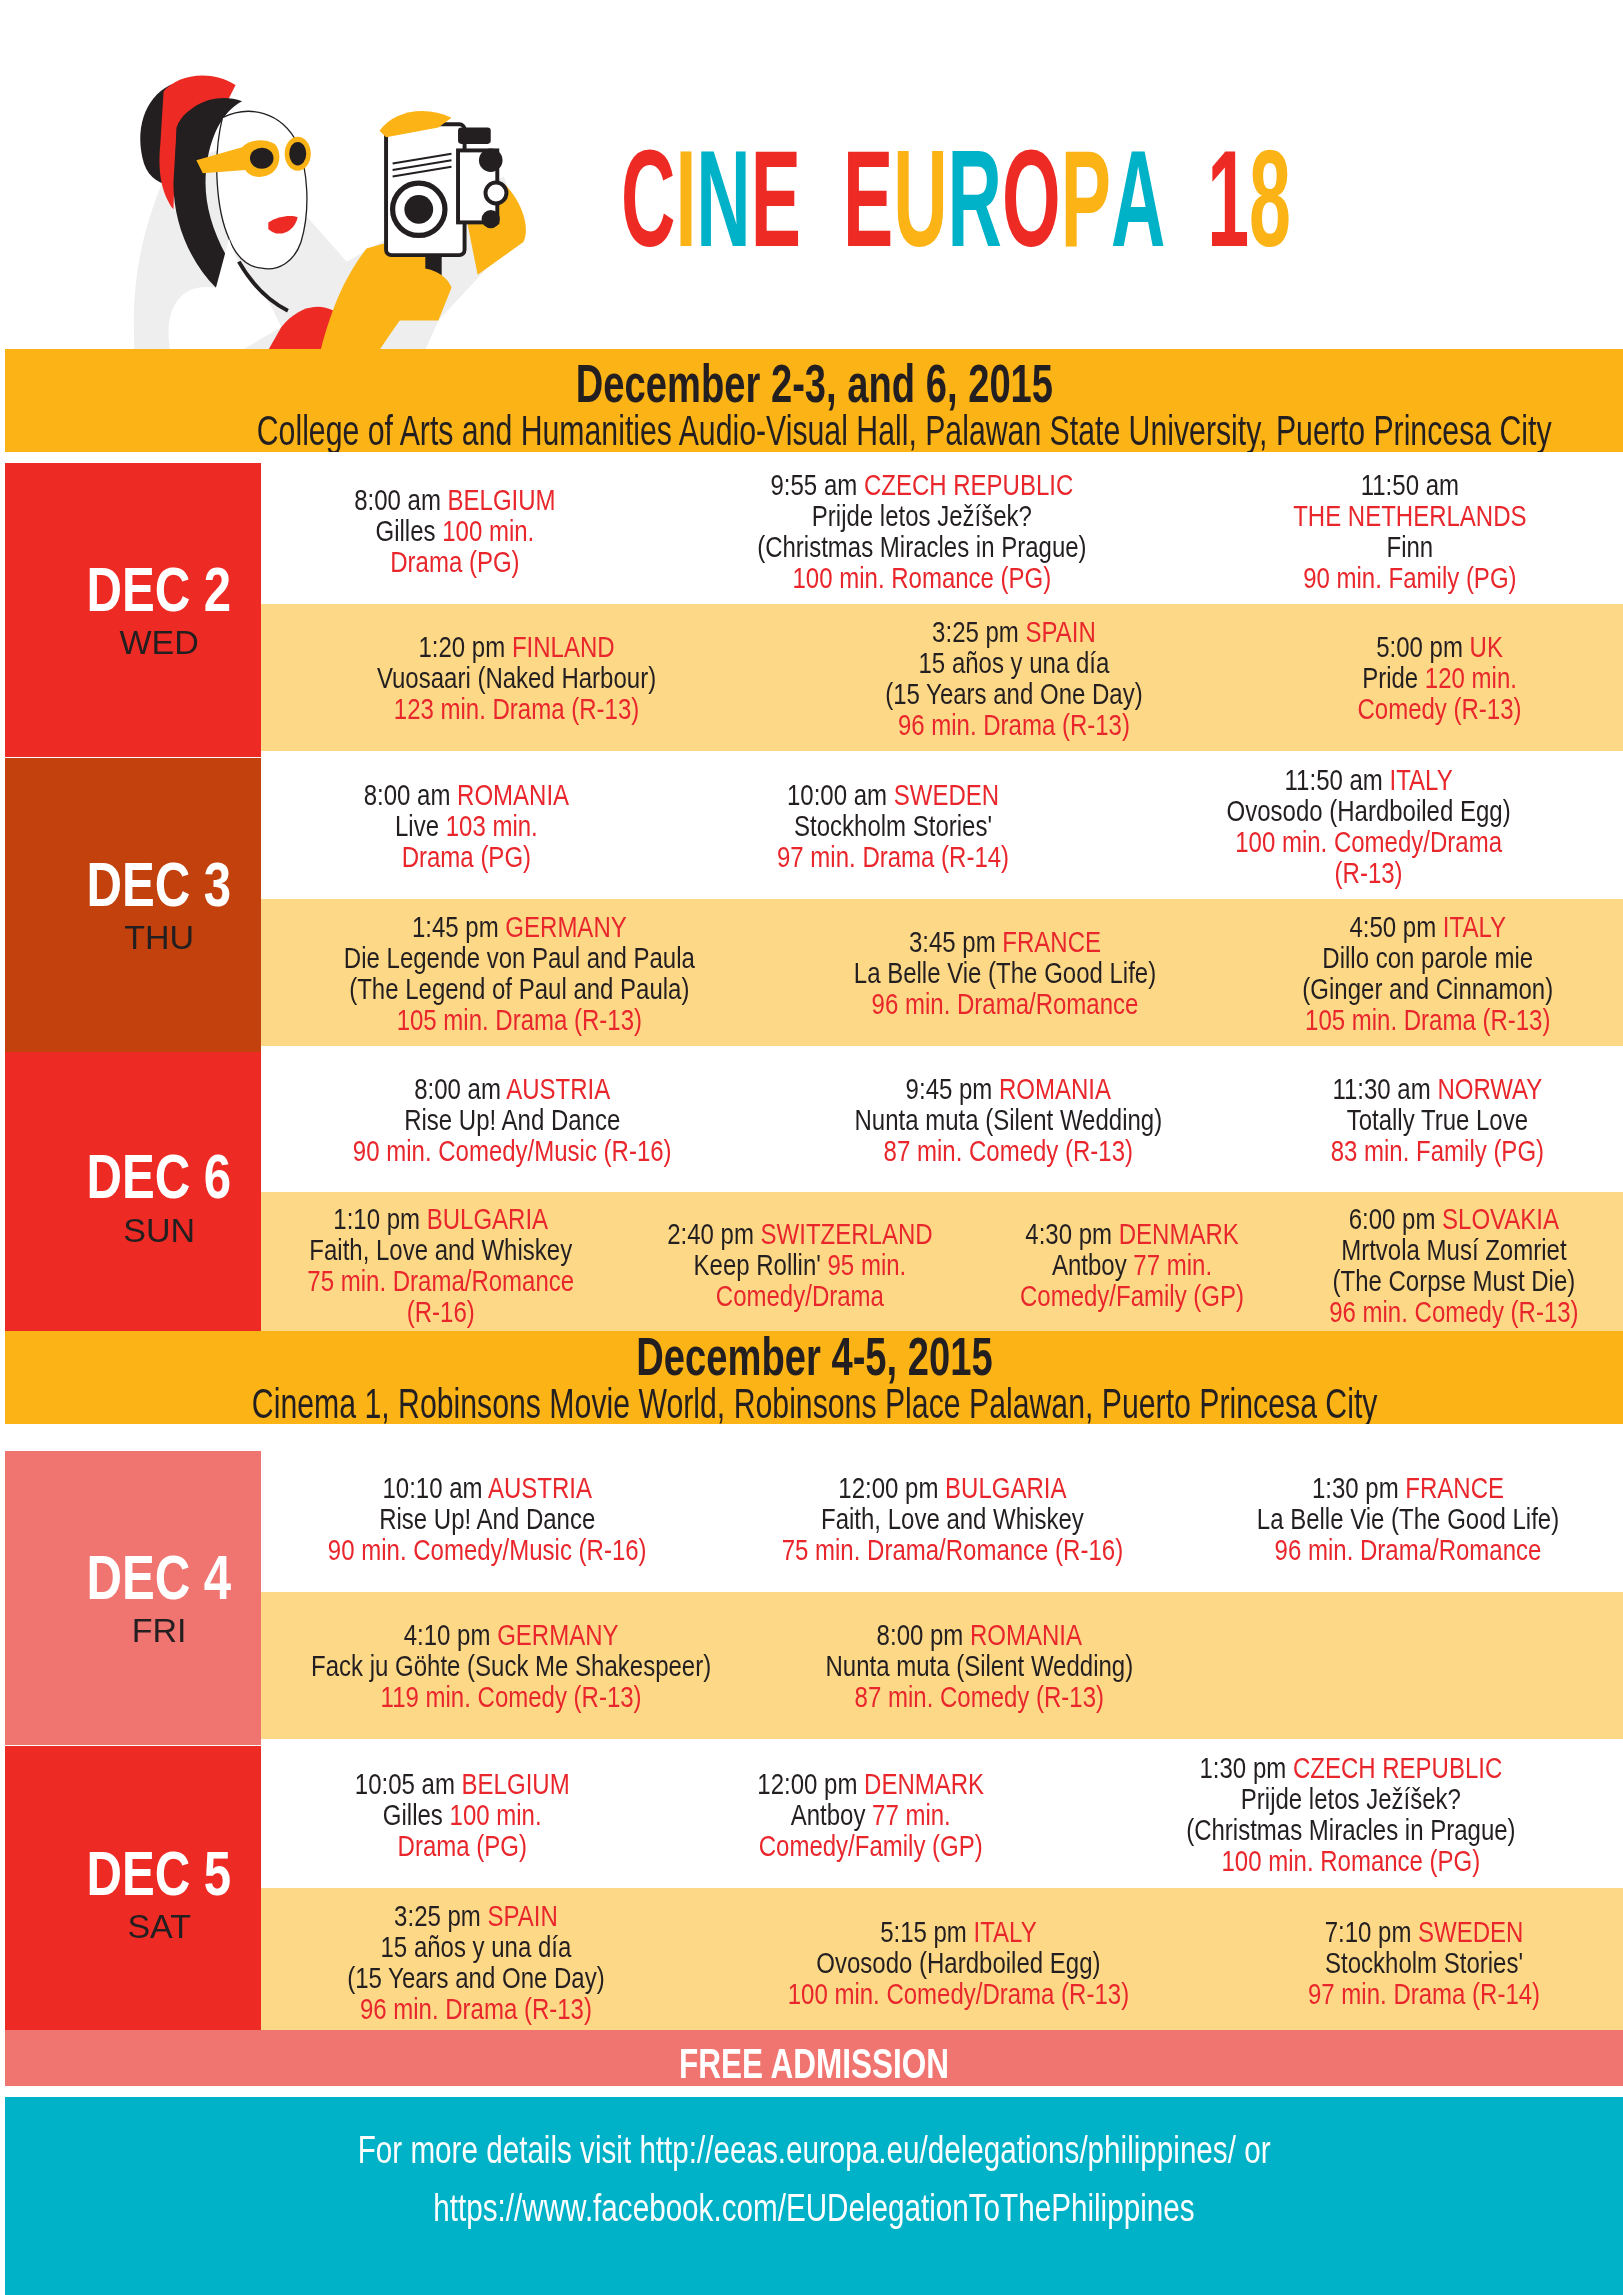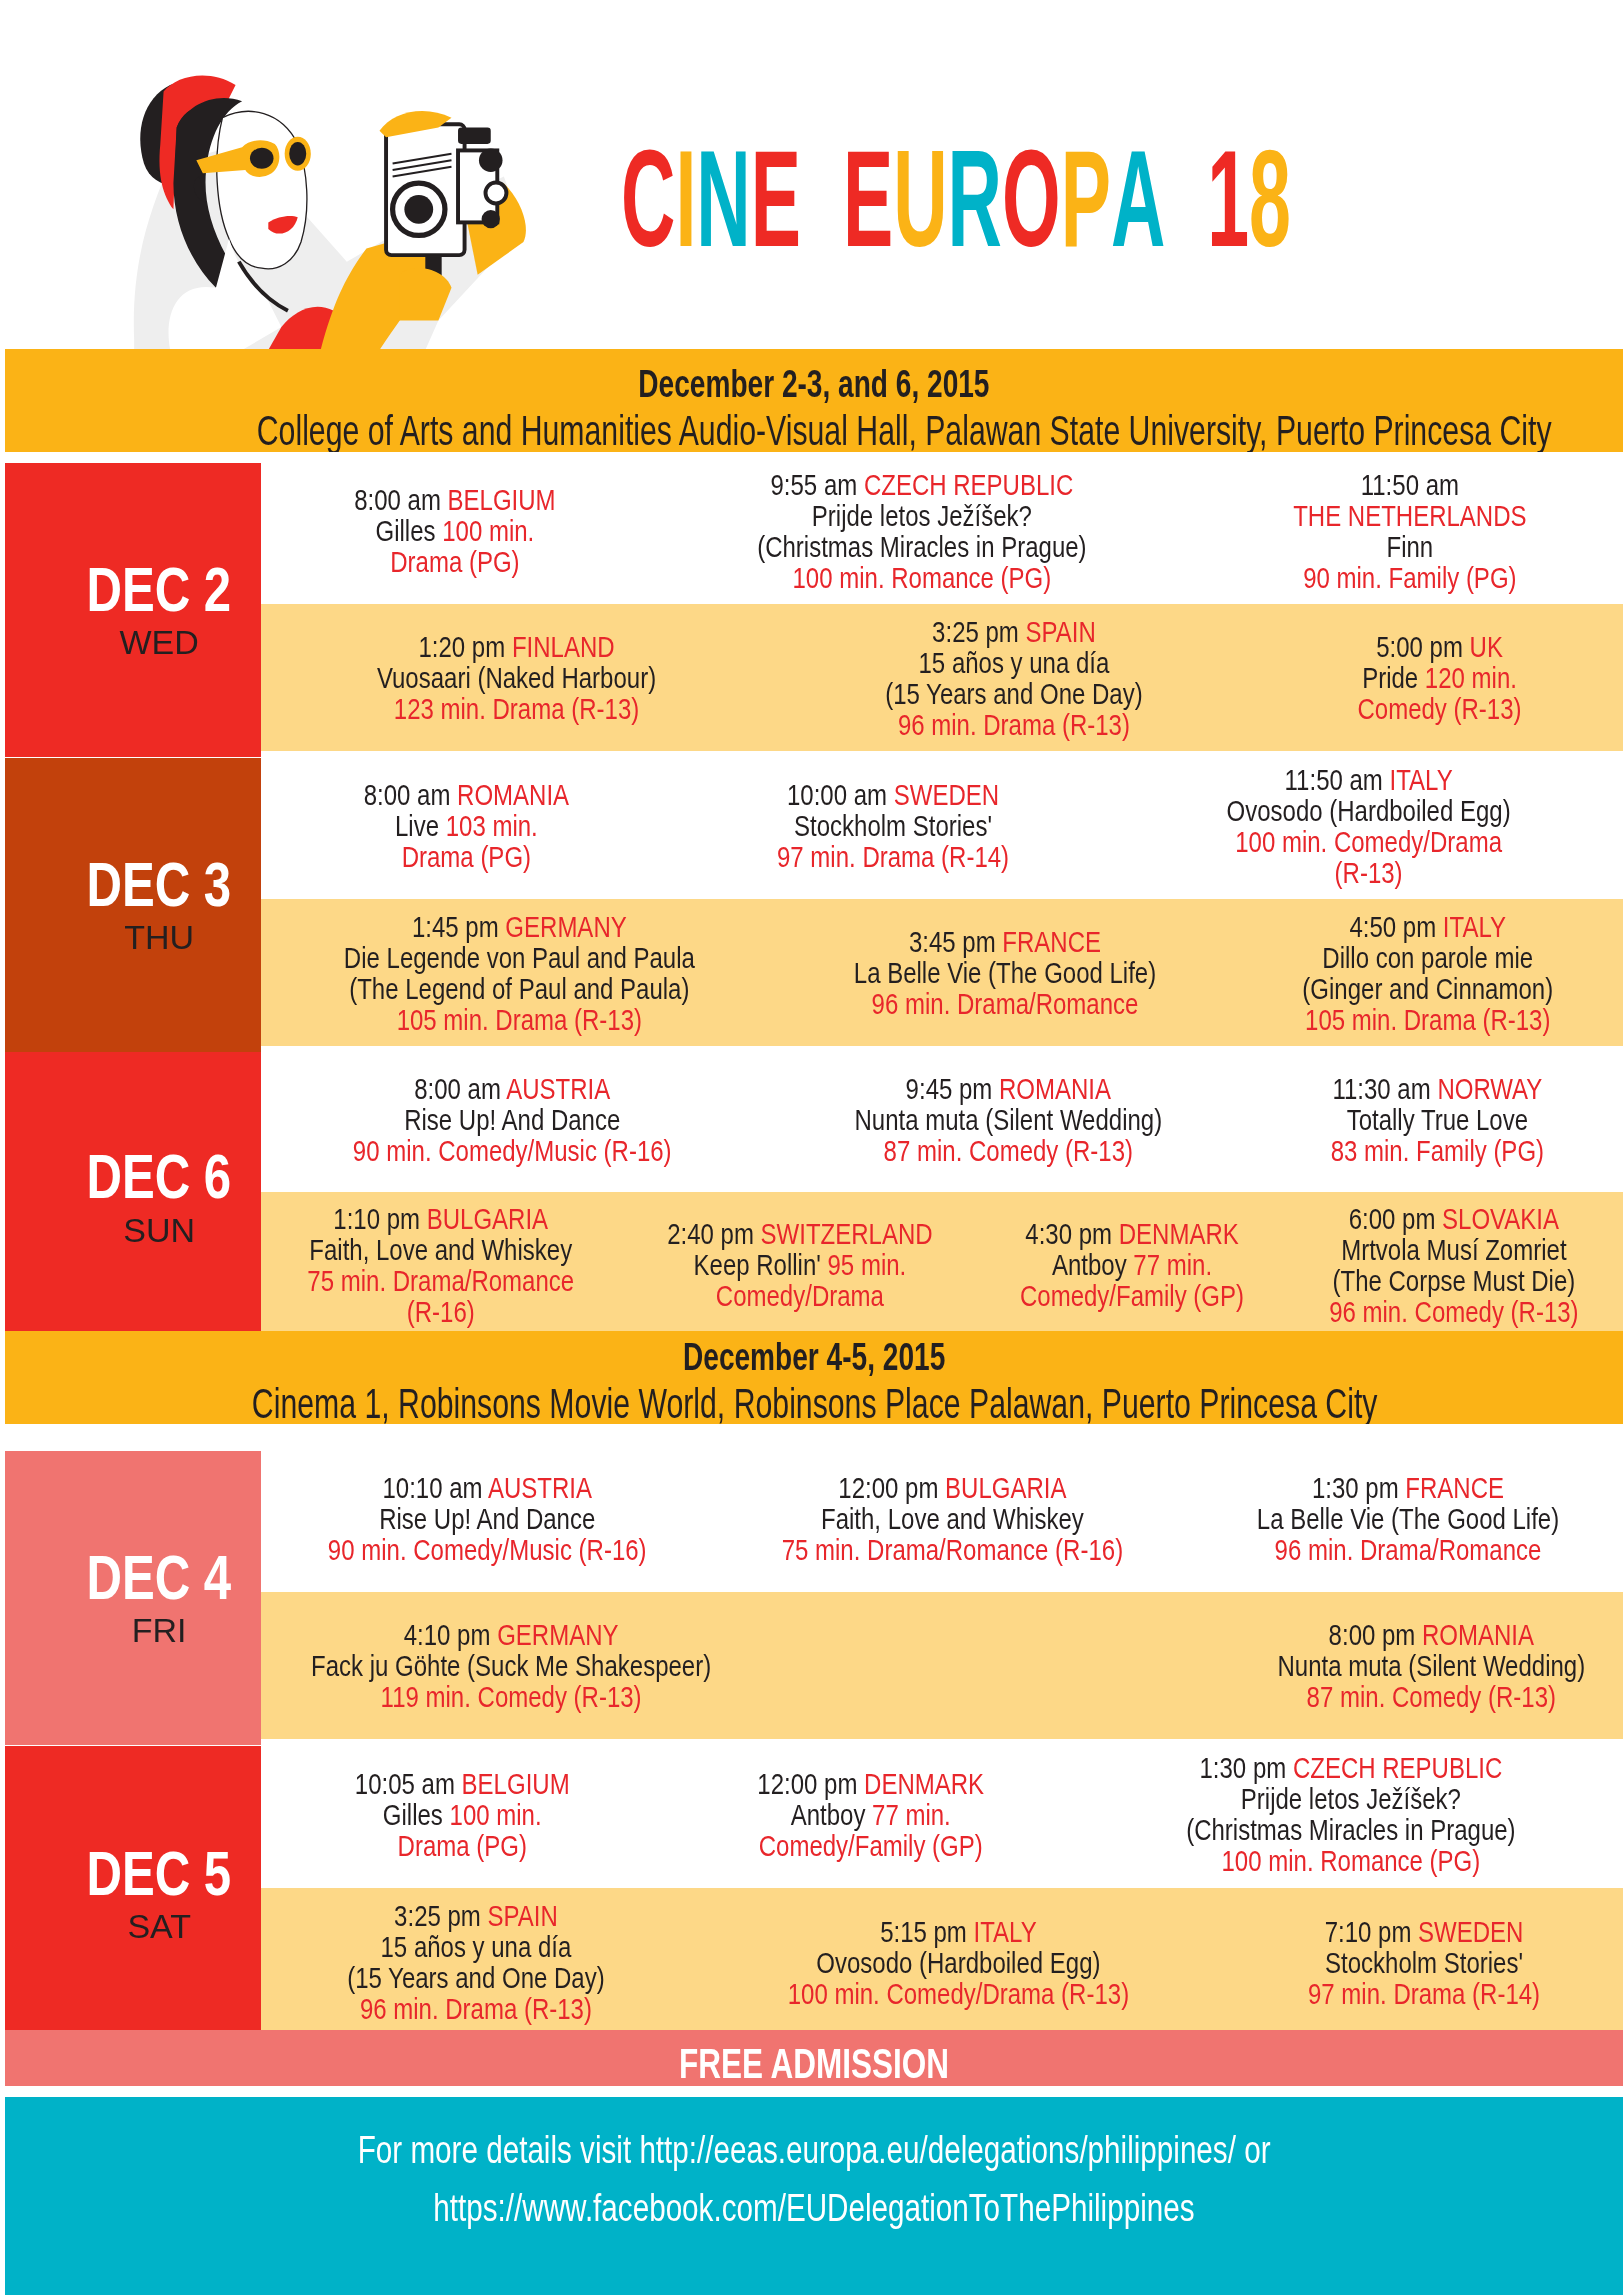--- a/index.html
+++ b/index.html
@@ -15,21 +15,21 @@
     font-size: 137px; line-height: 111px; letter-spacing: 0px; white-space: nowrap;
   }
   .title .inner { display: inline-block; transform: scaleX(0.55); transform-origin: left center; }
   .title span.ch { display: inline-block; }
 
   
   .venue-bar {
     position: absolute; left: 5.2px; width: 1618px; background: #FBB316;
     text-align: center; color: #231f20; overflow: hidden;
   }
-  .venue-bar .date-line { font-weight: bold; font-size: 39px; line-height: 46px; white-space: nowrap; text-align: center; }
+  .venue-bar .date-line { font-weight: bold; font-size: 53px; line-height: 46px; white-space: nowrap; text-align: center; }
   .venue-bar .place-line { font-size: 42px; line-height: 47px; white-space: nowrap; }
   .venue-bar .sq { display: inline-block; transform: scaleX(0.72); transform-origin: center; }
 
   
   .day-block { position: absolute; left: 5.2px; width: 1618px; }
   .day-label {
     position: absolute; left: 0; top: 12px; width: 256px; height: 100%;
     display: flex; flex-direction: column; align-items: center; justify-content: center;
     padding-left: 52px;
   }
@@ -190,21 +190,21 @@
     <div class="day-label" style="background: rgb(240, 116, 112);">
       <div class="dnum"><span class="sq">DEC 4</span></div>
       <div class="dname">FRI</div>
     </div>
     <div class="sessions">
       <div class="session-row white" style="top: 0px; height: 147px;">
         <div class="film"><span class="sq"><span class="line"><span>10:10 am</span> <span class="red">AUSTRIA</span></span><span class="line"><span>Rise Up! And Dance</span></span><span class="line"><span class="red">90 min. Comedy/Music (R-16)</span></span></span></div>
         <div class="film"><span class="sq"><span class="line"><span>12:00 pm</span> <span class="red">BULGARIA</span></span><span class="line"><span>Faith, Love and Whiskey</span></span><span class="line"><span class="red">75 min. Drama/Romance (R-16)</span></span></span></div>
         <div class="film"><span class="sq"><span class="line"><span>1:30 pm</span> <span class="red">FRANCE</span></span><span class="line"><span>La Belle Vie (The Good Life)</span></span><span class="line"><span class="red">96 min. Drama/Romance</span></span></span></div>
       </div>
-      <div class="session-row cream" style="top: 147px; height: 147px; justify-content: space-between;">
+      <div class="session-row cream" style="top: 147px; height: 147px; justify-content: flex-start; gap: 26px;">
         <div class="film"><span class="sq"><span class="line"><span>4:10 pm</span> <span class="red">GERMANY</span></span><span class="line"><span>Fack ju Göhte (Suck Me Shakespeer)</span></span><span class="line"><span class="red">119 min. Comedy (R-13)</span></span></span></div>
         <div class="film"><span class="sq"><span class="line"><span>8:00 pm</span> <span class="red">ROMANIA</span></span><span class="line"><span>Nunta muta (Silent Wedding)</span></span><span class="line"><span class="red">87 min. Comedy (R-13)</span></span></span></div>
       </div>
     </div>
   </div>
 <div class="day-block" style="top:1734px; height:296px;">
     <div class="day-label" style="background: rgb(238, 42, 36);">
       <div class="dnum"><span class="sq">DEC 5</span></div>
       <div class="dname">SAT</div>
     </div>

